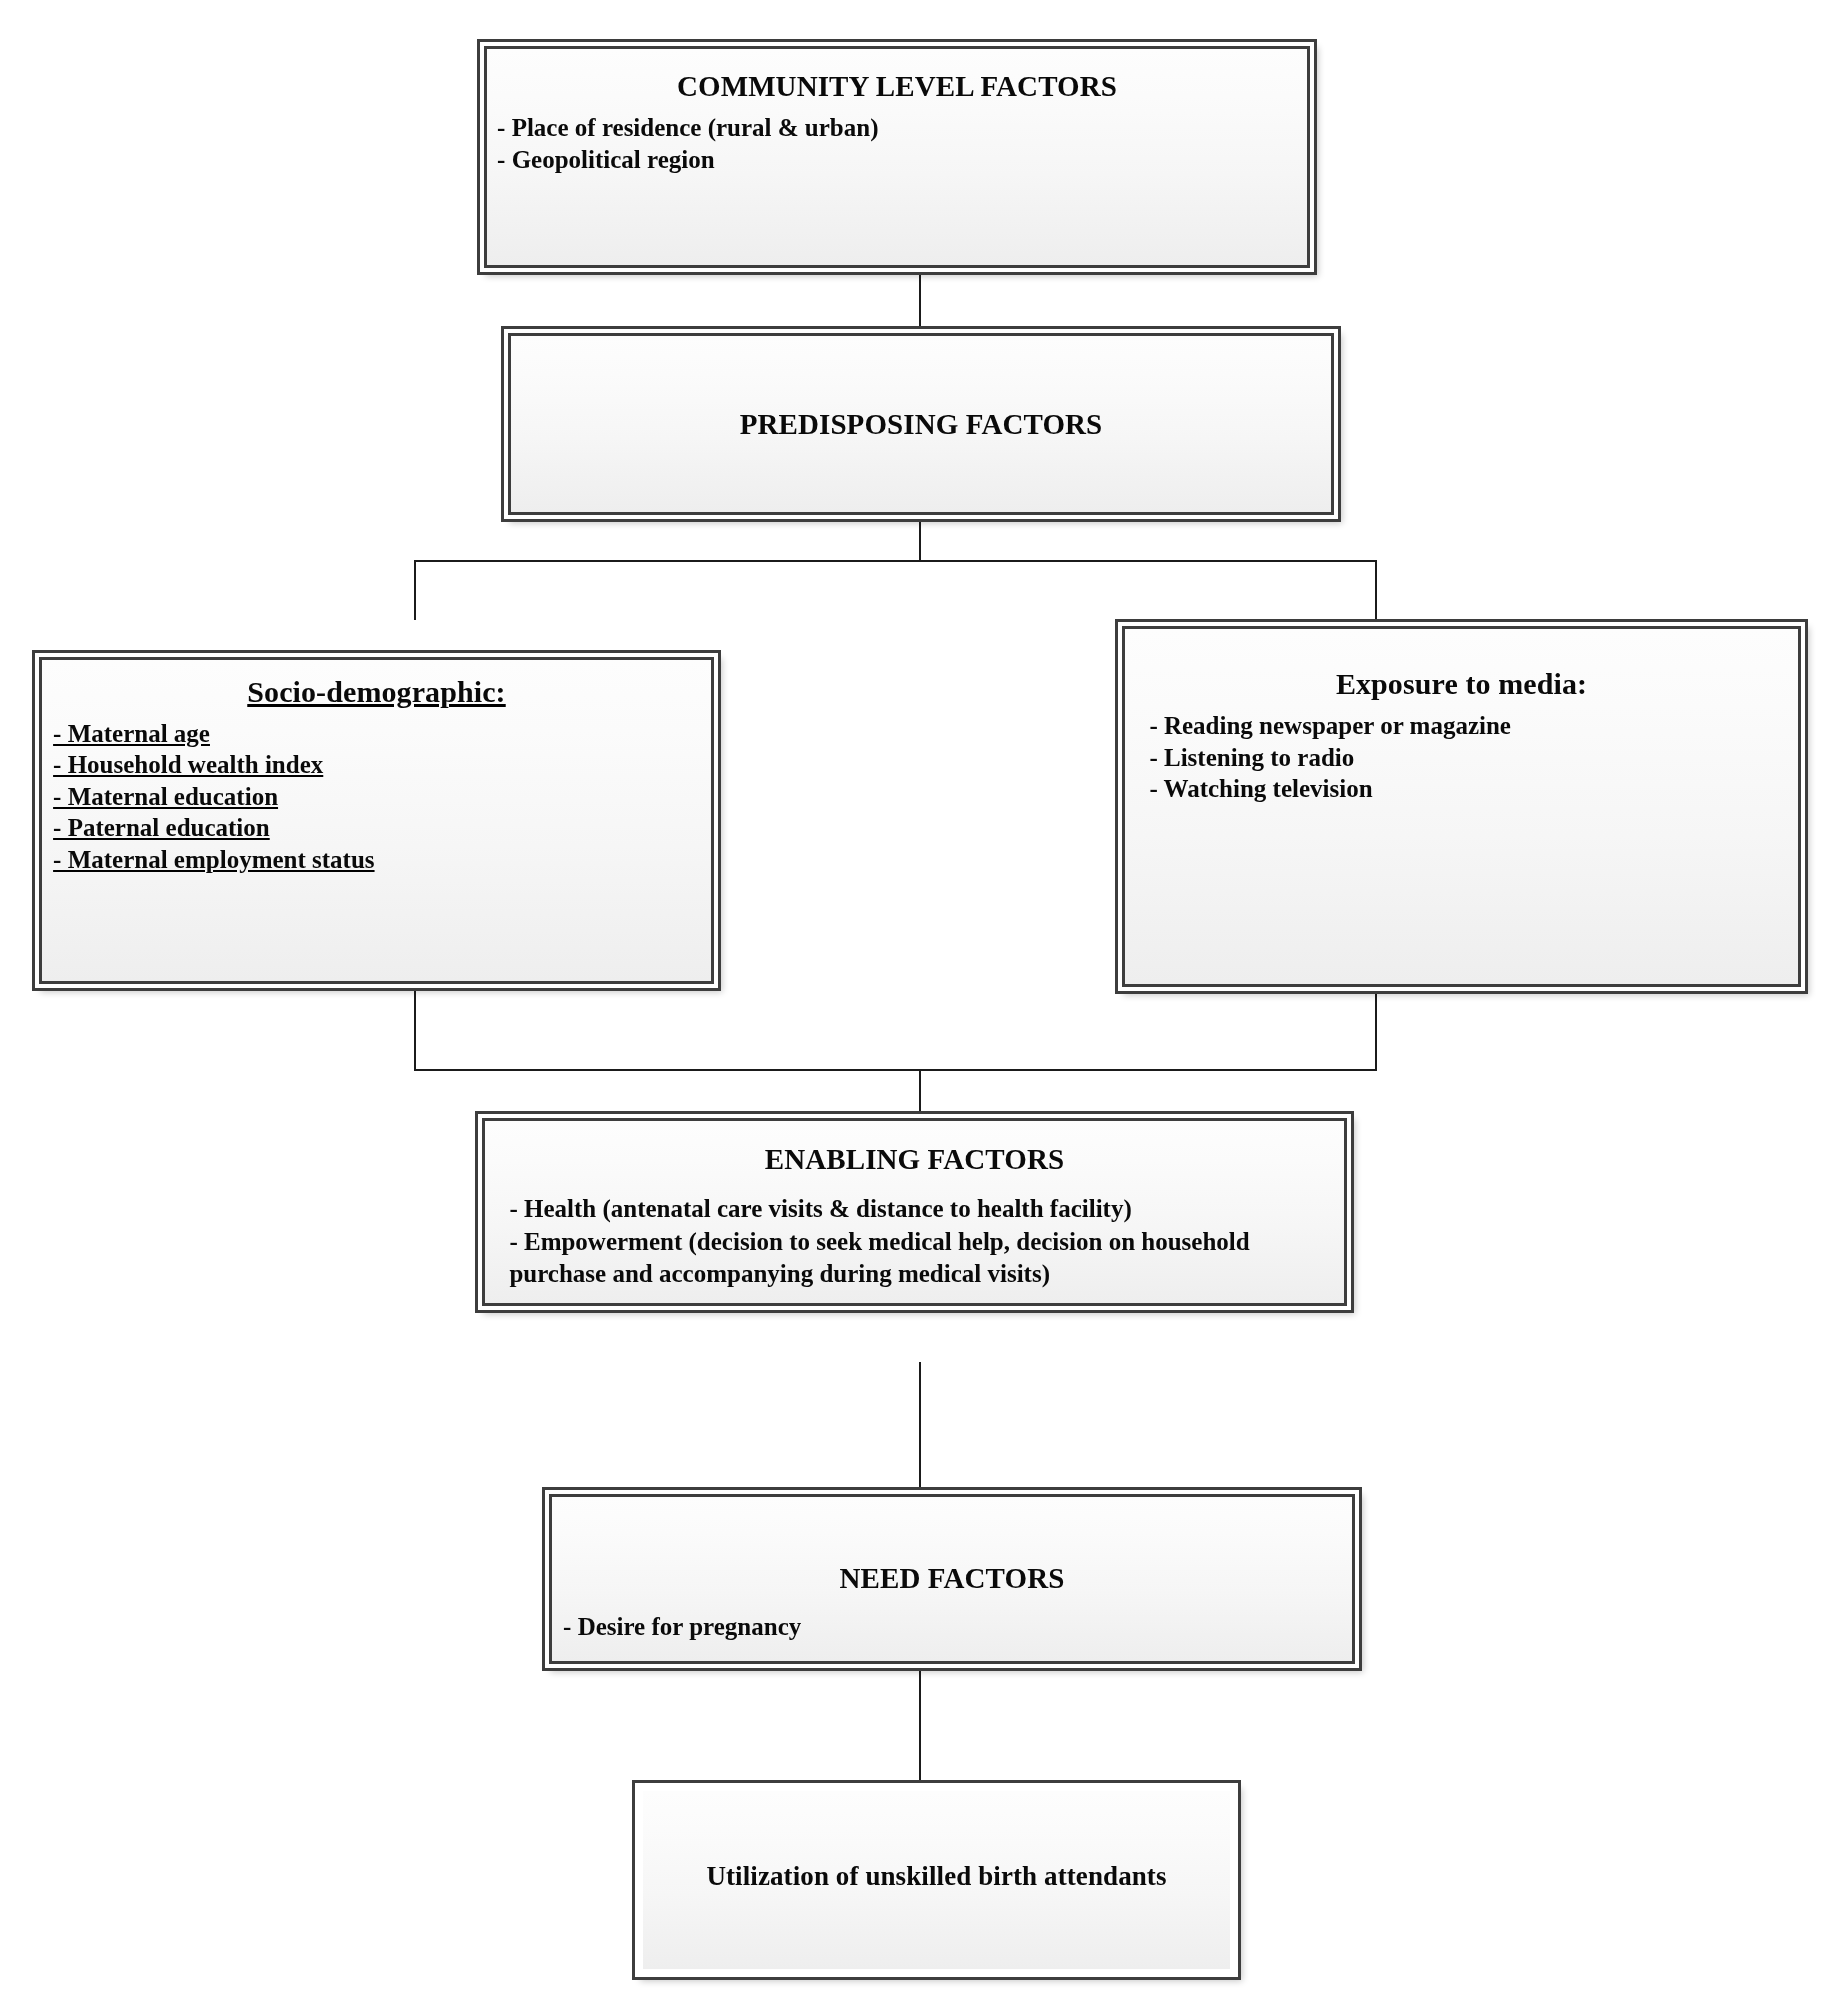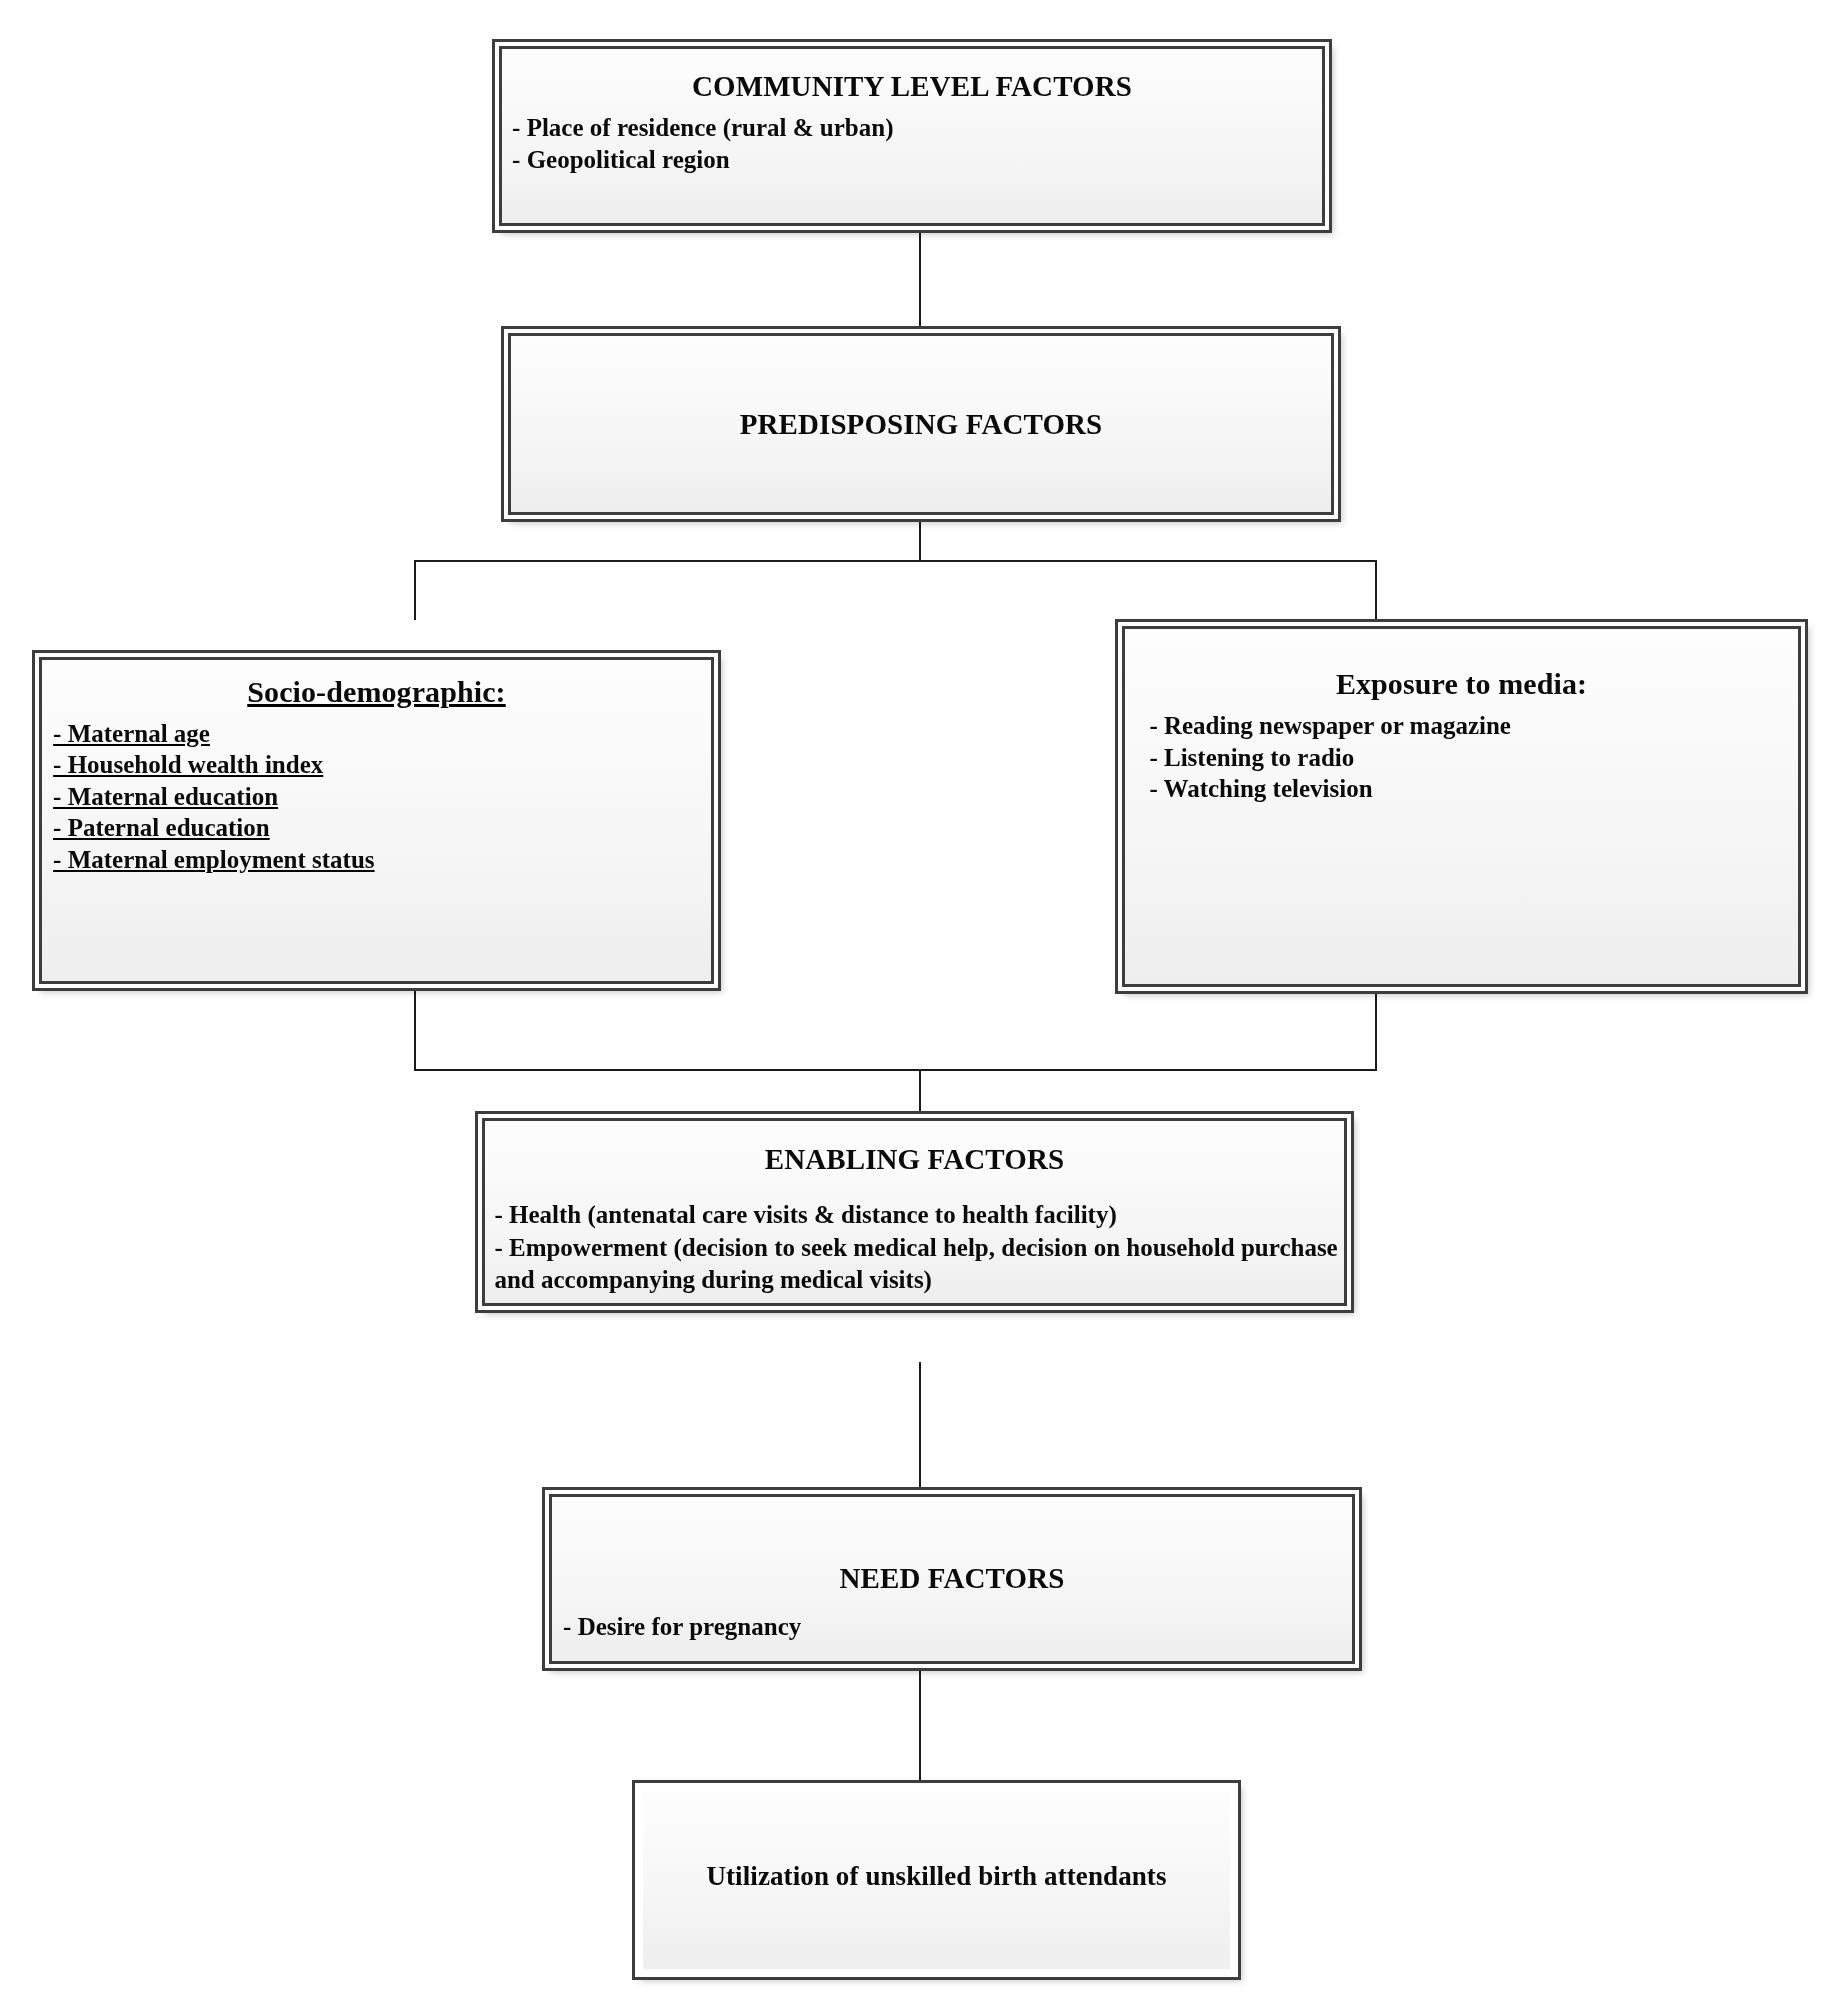--- a/index.html
+++ b/index.html
@@ -63,21 +63,21 @@
   }
   .bullets li {
     color: #0a0a0a;
     font-weight: bold;
     white-space: nowrap;
   }
   .bullets li.wrap { white-space: normal; }
 
   
   #node-community {
-    left: 492px; top: 39px; width: 840px; height: 194px;
+    left: 477px; top: 39px; width: 840px; height: 236px;
   }
   #node-community .node-title { font-size: 29px; margin-top: 20.4px; }
   #node-community .bullets { margin-top: 9.7px; padding-left: 9.7px; }
   #node-community .bullets li { font-size: 25px; line-height: 1.26; }
 
   #node-predisposing {
     left: 501px; top: 326px; width: 840px; height: 196px;
   }
   #node-predisposing .node-title { font-size: 29px; margin-top: 72px; }
 
@@ -92,21 +92,21 @@
     left: 1115px; top: 619px; width: 693px; height: 375px;
   }
   #node-media .node-title { font-size: 30px; margin-top: 38px; }
   #node-media .bullets { margin-top: 8.7px; padding-left: 24px; }
   #node-media .bullets li { font-size: 25px; line-height: 1.26; }
 
   #node-enabling {
     left: 475px; top: 1111px; width: 879px; height: 202px;
   }
   #node-enabling .node-title { font-size: 29px; margin-top: 22px; }
-  #node-enabling .bullets { margin-top: 23px; padding-left: 9px; padding-right: 4.9px; }
+  #node-enabling .bullets { margin-top: 17px; padding-left: 24px; padding-right: 4.9px; }
   #node-enabling .bullets li { font-size: 25px; line-height: 1.30; }
 
   #node-need {
     left: 542px; top: 1487px; width: 820px; height: 184px;
   }
   #node-need .node-title { font-size: 29px; margin-top: 65px; }
   #node-need .bullets { margin-top: 16px; padding-left: 10.7px; }
   #node-need .bullets li { font-size: 25px; line-height: 1.26; }
 
   #node-outcome {

